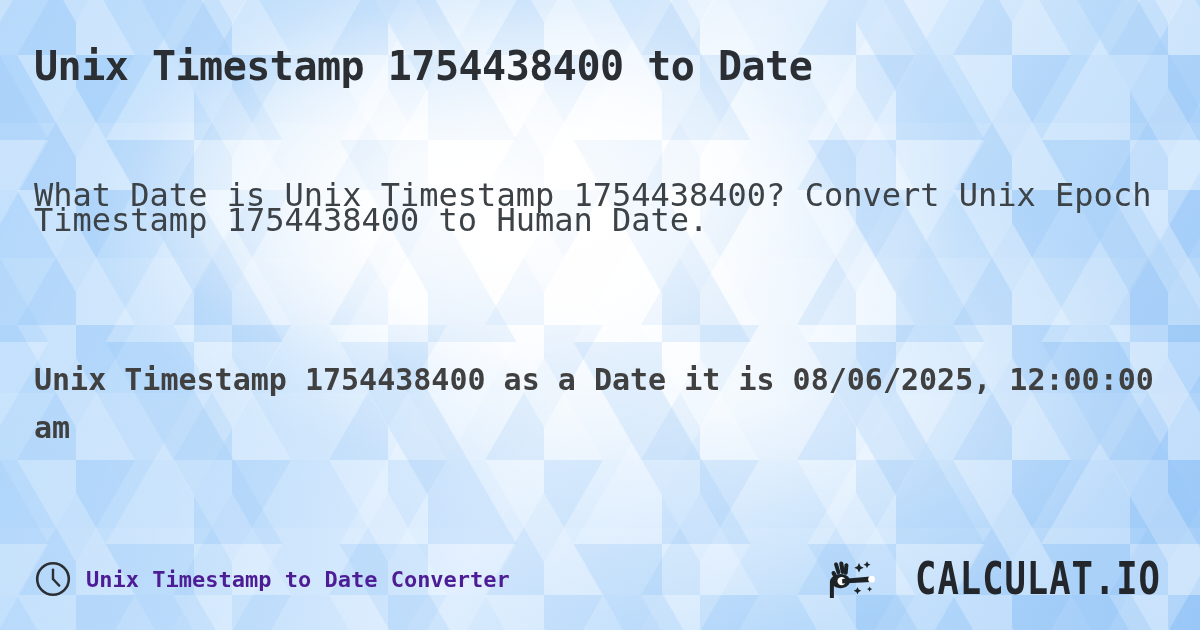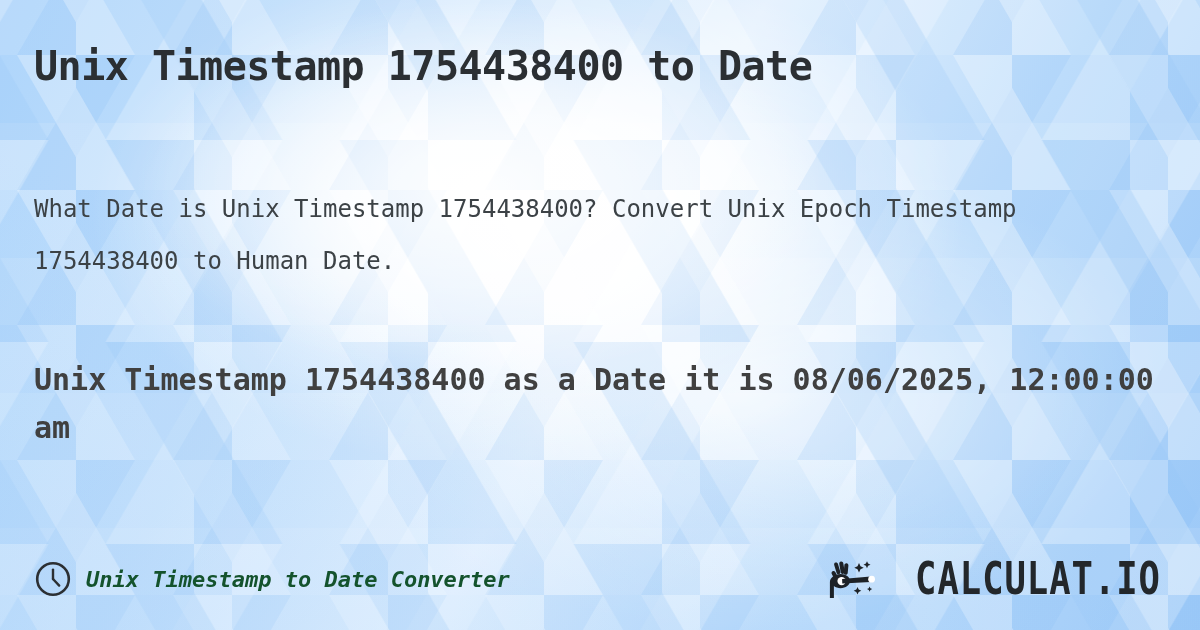--- a/index.html
+++ b/index.html
@@ -82,22 +82,22 @@
     font-family: "DejaVu Sans Mono", monospace;
     white-space: nowrap;
   }
 
   .description {
     position: absolute;
     left: 34px;
     top: 183px;
     width: 1120px;
     margin: 0;
-    font-size: 24px;
-    line-height: 52px;
+    font-size: 32px;
+    line-height: 25px;
     color: #3c4246;
     font-family: "DejaVu Sans Mono", monospace;
   }
 
   .result {
     position: absolute;
     left: 34px;
     top: 356px;
     width: 1120px;
     margin: 0;
@@ -126,25 +126,24 @@
   }
   .clock-icon {
     width: 38px;
     height: 38px;
     flex: 0 0 38px;
     display: block;
   }
   .footer-label {
     font-size: 22px;
     font-weight: 700;
-    color: #14532d;
+    color: #4c1d95;
     letter-spacing: 0px;
     font-family: "DejaVu Sans Mono", monospace;
     white-space: nowrap;
-    font-style: italic;
   }
 
   .brand {
     display: flex;
     align-items: center;
     gap: 24px;
   }
   .brand-mark {
     width: 60px;
     height: 44px;

